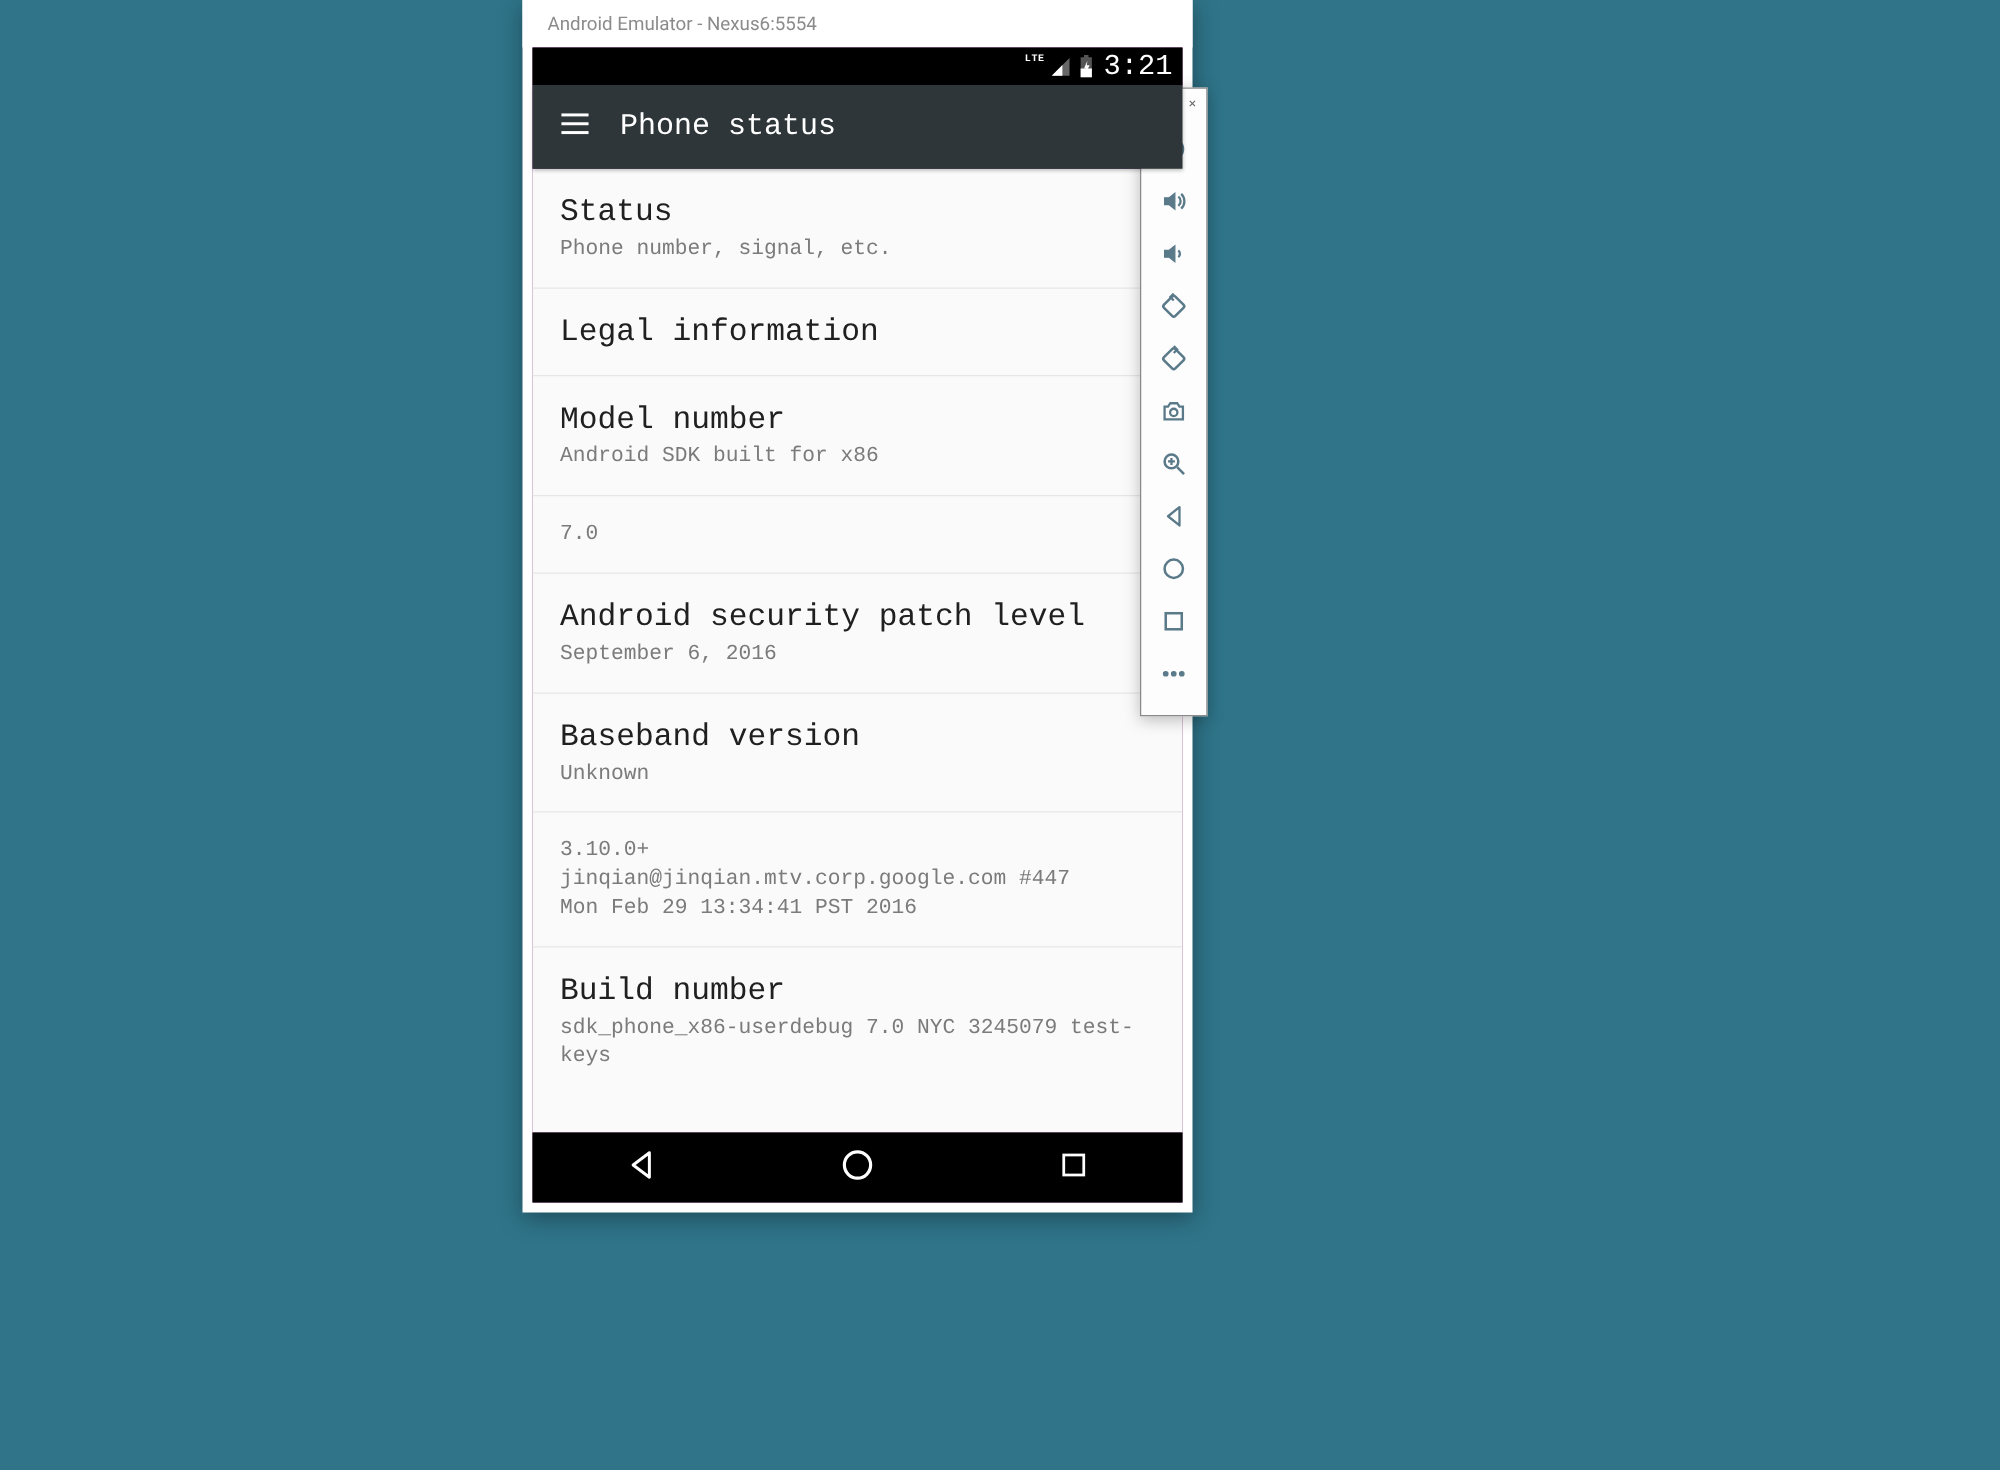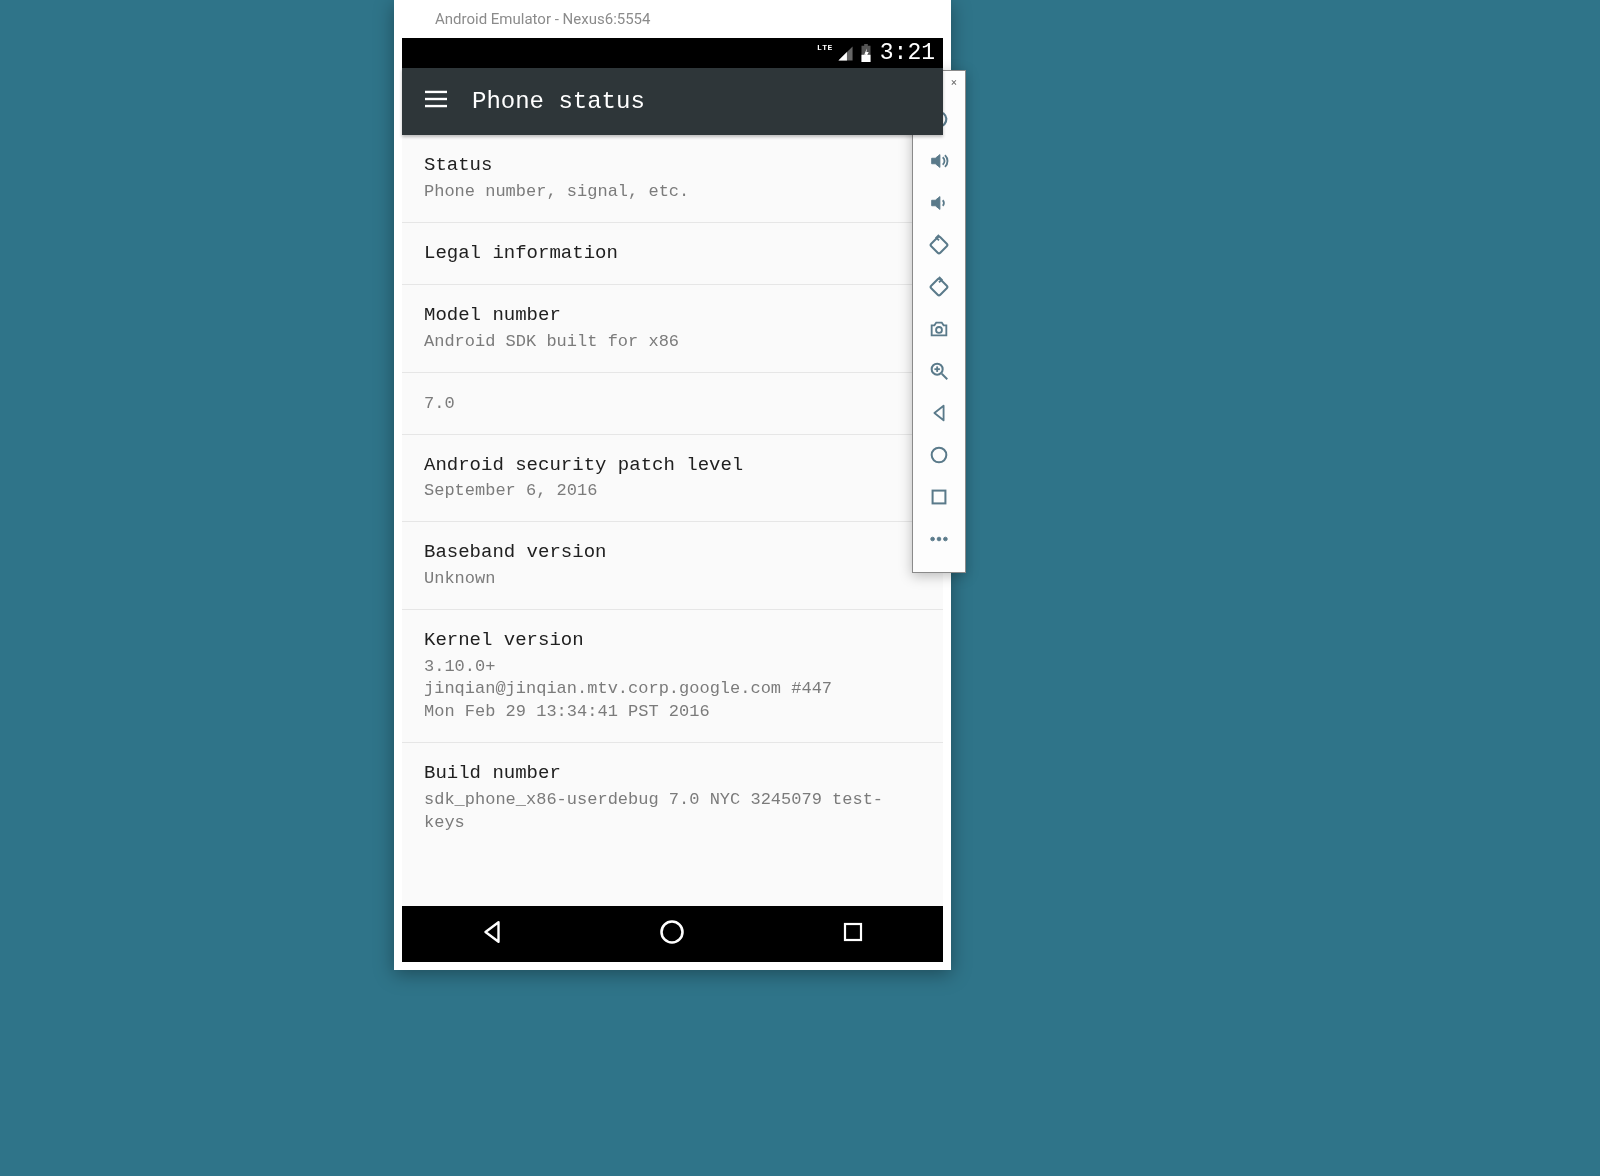--- a/index.html
+++ b/index.html
@@ -9,27 +9,26 @@
     height: 1176px;
     background: #2f7489;
     font-family: "Segoe UI", Roboto, Arial, sans-serif;
     overflow: hidden;
     -webkit-font-smoothing: antialiased;
   }
 
   
   .emulator-window {
     position: absolute;
-    left: 394px;
+    left: 418px;
     top: 0;
     width: 536px;
     height: 970px;
     background: #ffffff;
     box-shadow: 0 4px 18px rgba(0,0,0,0.35);
-    padding-left: 21px;
   }
   .emulator-titlebar {
     height: 38px;
     line-height: 38px;
     padding-left: 20px;
     font-size: 15px;
     color: #8b8b8b;
     background: #ffffff;
   }
 
@@ -98,21 +97,21 @@
     background: #fafafa;
     overflow: hidden;
   }
   .setting-item {
     padding: 18px 22px 18px 22px;
     border-bottom: 1px solid #e6e6e6;
     cursor: pointer;
   }
   .setting-item:last-child { border-bottom: none; }
   .setting-title {
-    font-size: 19px;
+    font-size: 25px;
     color: #202020;
     line-height: 1.35;
   }
   .setting-sub {
     font-size: 17px;
     color: #7b7b7b;
     margin-top: 2px;
     line-height: 1.35;
     white-space: pre-line;
   }
@@ -237,21 +236,20 @@
       </div>
       <div class="setting-item">
         <div class="setting-title">Android security patch level</div>
         <div class="setting-sub">September 6, 2016</div>
       </div>
       <div class="setting-item">
         <div class="setting-title">Baseband version</div>
         <div class="setting-sub">Unknown</div>
       </div>
       <div class="setting-item">
-        <div class="setting-title">Kernel version</div>
         <div class="setting-sub">3.10.0+
 jinqian@jinqian.mtv.corp.google.com #447
 Mon Feb 29 13:34:41 PST 2016</div>
       </div>
       <div class="setting-item">
         <div class="setting-title">Build number</div>
         <div class="setting-sub">sdk_phone_x86-userdebug 7.0 NYC 3245079 test-keys</div>
       </div>
     </div>
 

